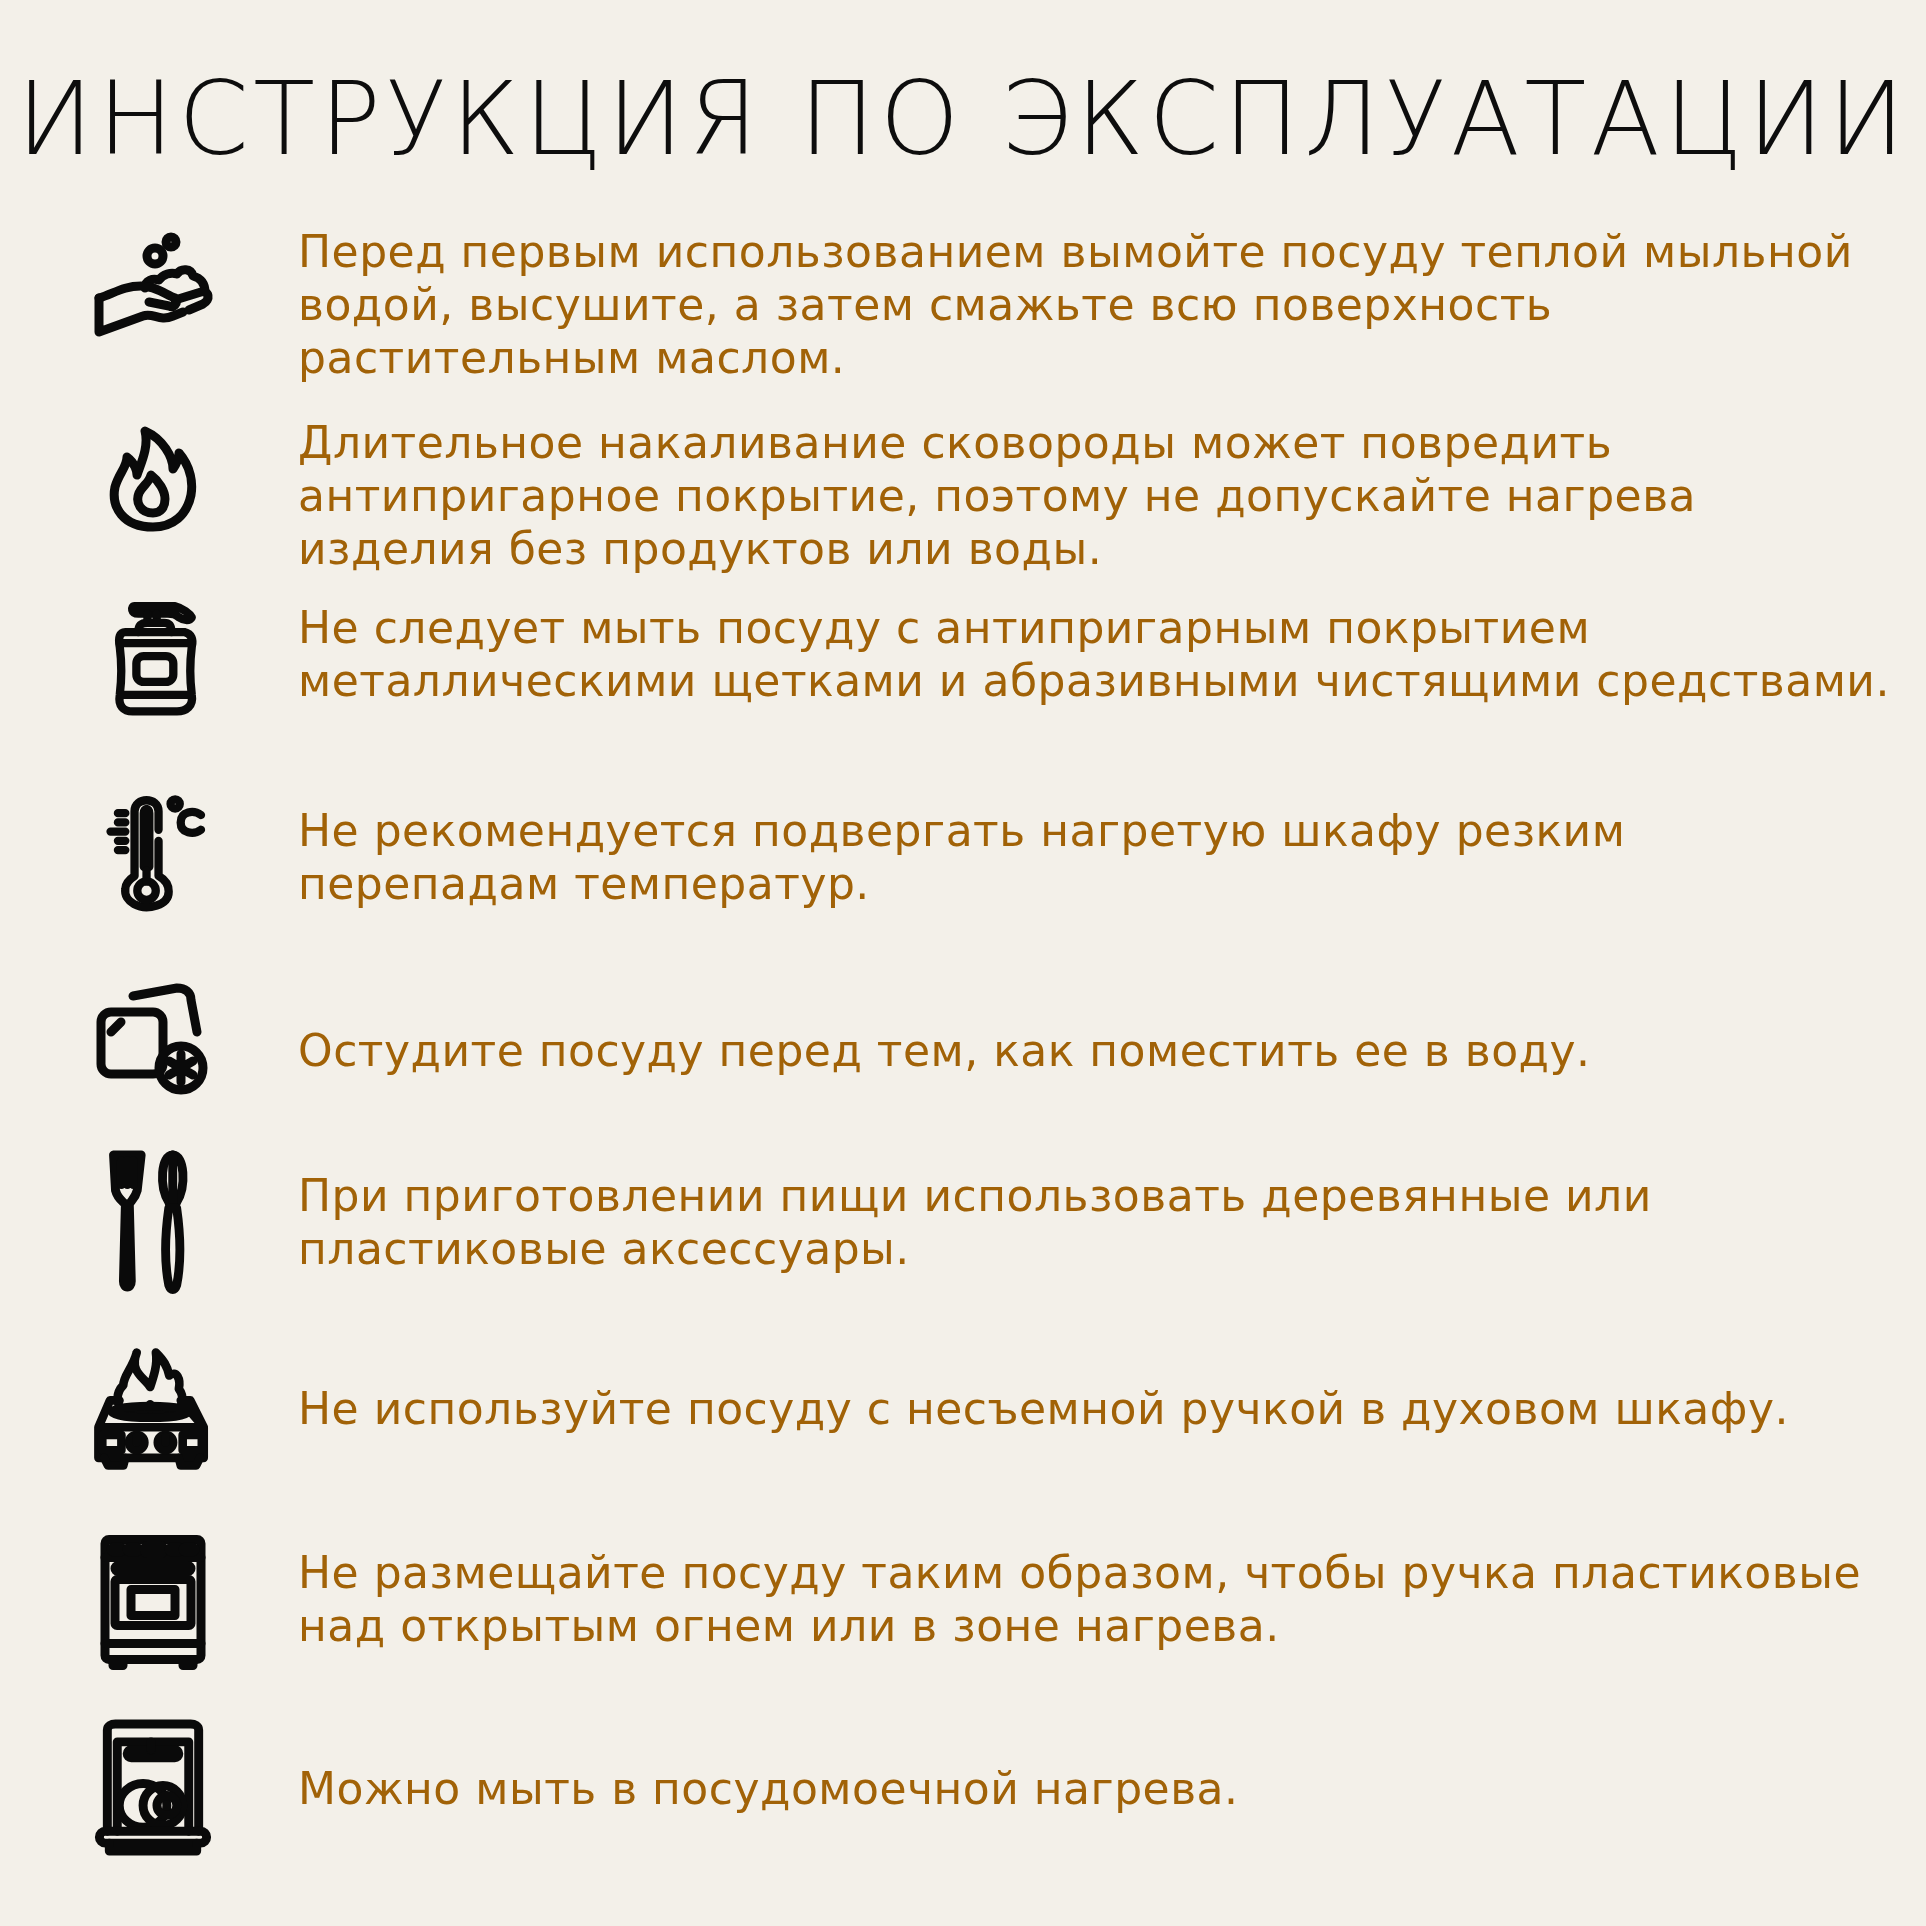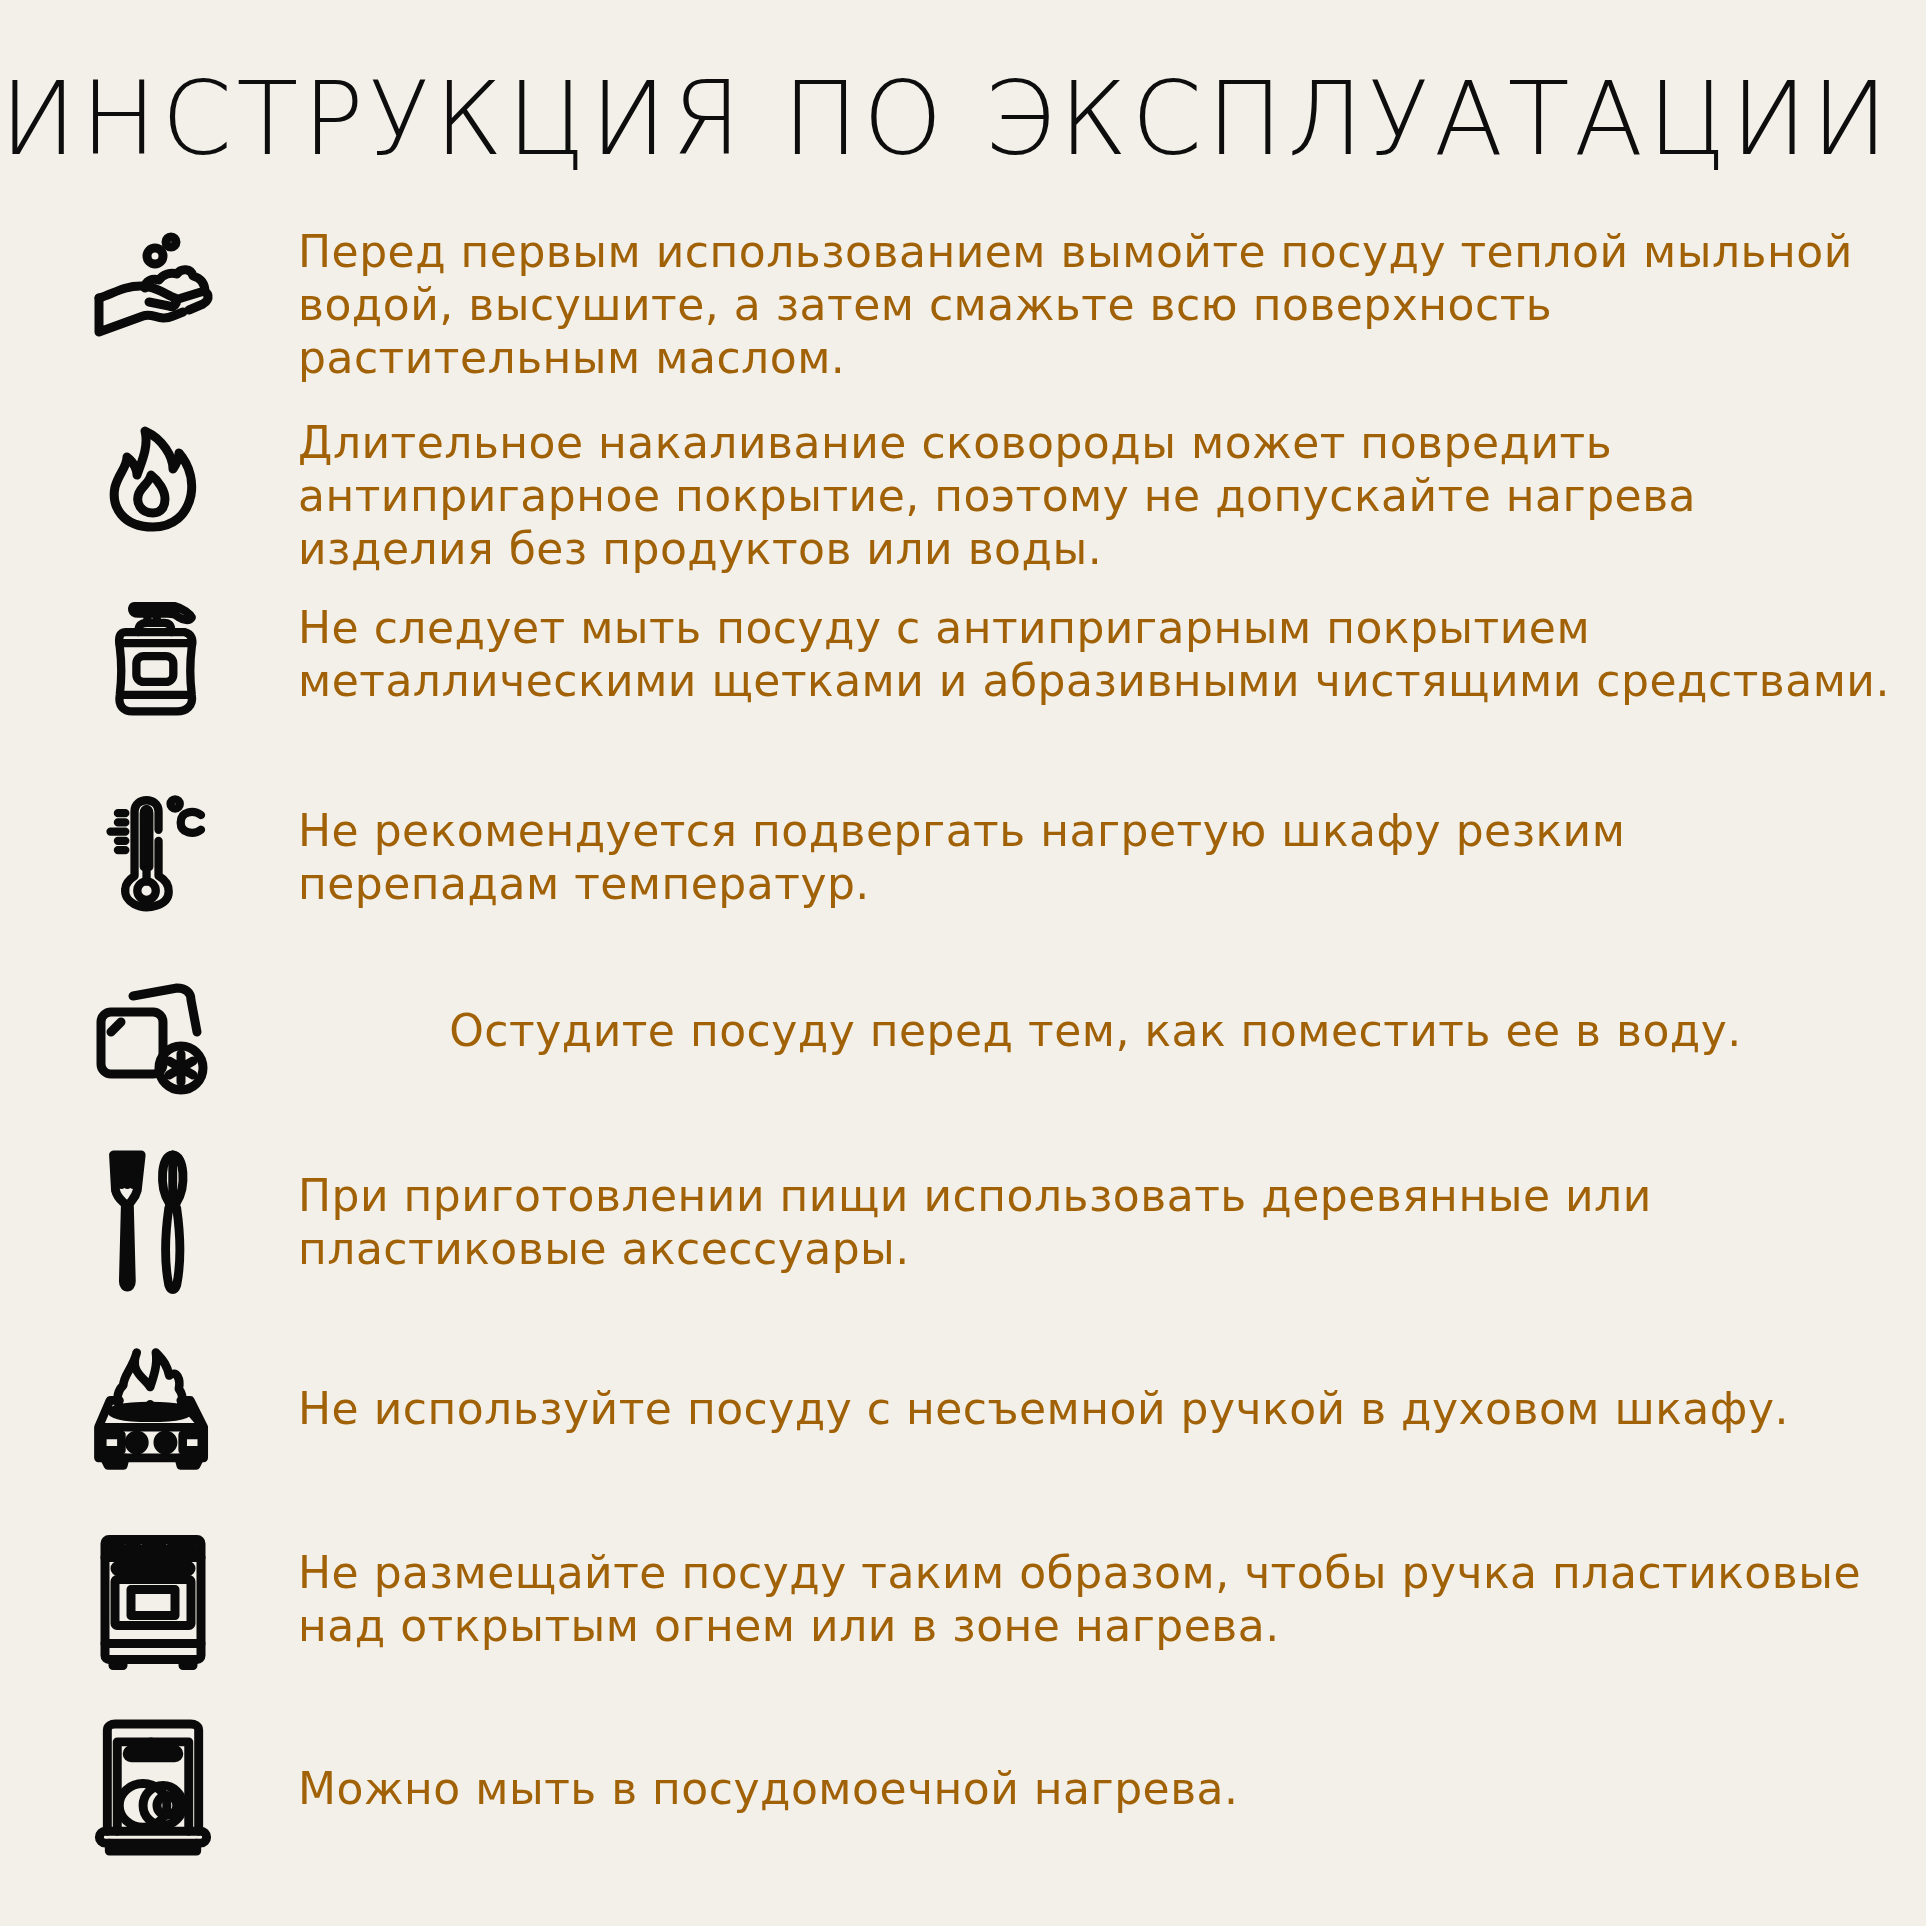--- a/index.html
+++ b/index.html
@@ -6,21 +6,21 @@
   body {
     width: 1926px; height: 1926px;
     background: #f3f0e9;
     font-family: "DejaVu Sans", "Liberation Sans", sans-serif;
     color: #111;
     position: relative;
     overflow: hidden;
   }
   .title {
     position: absolute; left: 0; right: 0; top: 69px;
-    text-align: left;
+    text-align: center;
     font-size: 101px;
     font-weight: 300;
     letter-spacing: 4.6px;
     color: #0d0d0d;
     line-height: 1;
   }
   .row { position: absolute; left: 0; width: 1926px; }
   .icon { position: absolute; left: 83px; width: 139px; display: flex; align-items: center; justify-content: center; }
   .icon svg { width: 120px; height: 120px; overflow: visible; }
   .text {
@@ -91,21 +91,21 @@
 <div class="row" style="top:966px;">
   <div class="icon" style="top:0; height:139px;">
     <svg viewBox="0 0 120 120">
       <path d="M40 20 L84 12 C92 12 98 16 98 24 L104 56"></path>
       <rect x="8" y="36" width="62" height="62" rx="10"></rect>
       <path d="M18 56 L28 46"></path>
       <circle cx="88" cy="92" r="22"></circle>
       <path d="M88 78 L88 106 M76 85 L100 99 M76 99 L100 85"></path>
     </svg>
   </div>
-  <div class="text" style="top:38px;text-align:center;">Остудите посуду перед тем, как поместить ее в воду.</div>
+  <div class="text" style="top:58px;">Остудите посуду перед тем, как поместить ее в воду.</div>
 </div>
 
 <div class="row" style="top:1142px;">
   <div class="icon" style="top:0; height:157px;">
     <svg viewBox="0 0 120 150" style="height:148px;">
       <path d="M20 8 L48 8 L44 44 C42 52 38 54 36 58 L38 136 C38 144 30 144 30 136 L32 58 C28 54 24 52 22 44 Z"></path>
       <path d="M28 14 L28 38 M34 14 L34 38 M40 14 L40 38"></path>
       <path d="M80 8 C68 8 66 40 76 56 L78 60 M80 8 C92 8 94 40 84 56 L82 60"></path>
       <path d="M80 8 L80 58"></path>
       <path d="M76 62 L84 62 C88 90 88 120 84 140 C82 146 78 146 76 140 C72 120 72 90 76 62 Z"></path>

